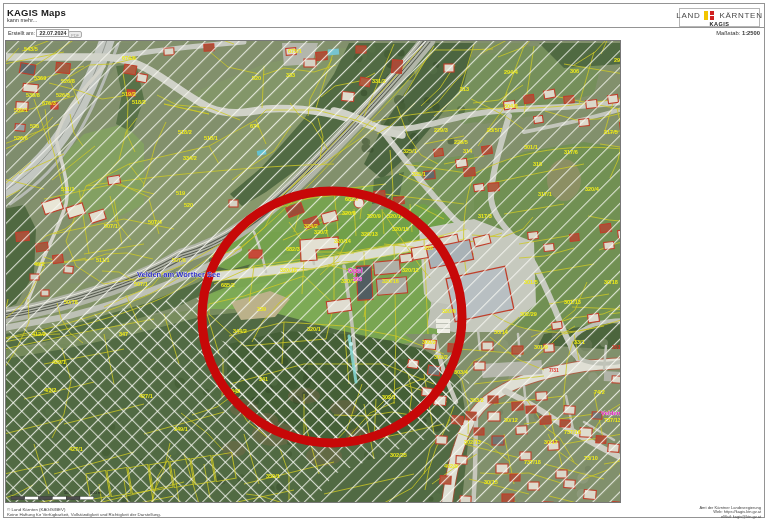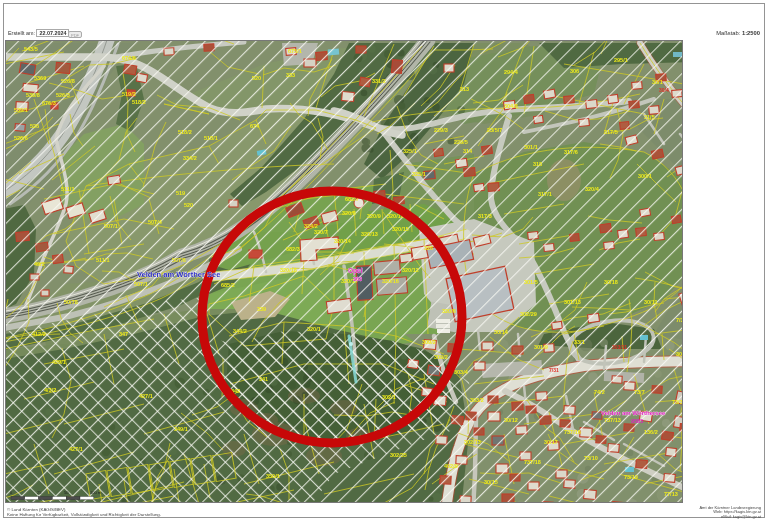--- a/index.html
+++ b/index.html
@@ -13,29 +13,47 @@
 #glyph{display:inline-block;margin:0 3.5px;position:relative;width:12px;height:10px;flex:0 0 12px;}
 #glyph .yb{position:absolute;left:0;top:0.5px;width:4px;height:9px;background:#f2c500;}
 #glyph .r1{position:absolute;left:6px;top:0.5px;width:4px;height:4px;background:#d02020;}
 #glyph .r2{position:absolute;left:6px;top:5.5px;width:4px;height:4px;background:#d02020;}
 #kagis{font-size:5.5px;font-weight:bold;color:#222;letter-spacing:0.5px;}
 #bar2{position:absolute;left:0;top:25px;width:100%;height:11px;}
 #erst{position:absolute;left:4px;top:1px;font-size:5.4px;color:#333;white-space:nowrap;}
 #erst b{border:1px solid #aaa;padding:0 2px;background:#fff;}
 #btn{position:absolute;left:64px;top:1.5px;width:14px;height:7px;border:1px solid #aaa;border-radius:2px;background:#ececec;font-size:4px;color:#999;text-align:center;line-height:7px;}
 #scale{position:absolute;right:4px;top:1px;font-size:5.8px;color:#333;white-space:nowrap;}
-#mapbox{position:absolute;left:1px;top:36px;width:678px;height:463px;border:1px solid #777;overflow:hidden;}
+#mapbox{position:absolute;left:1px;top:36px;width:616px;height:463px;border:1px solid #777;overflow:hidden;}
 #ftr{position:absolute;left:0;top:501px;width:100%;height:15px;font-size:4.4px;color:#444;}
 #ftl{position:absolute;left:3px;top:2px;line-height:5.2px;}
 #ftrr{position:absolute;right:3px;top:1px;text-align:right;line-height:4.4px;font-size:4px;}
 </style></head>
 <body>
 
 <div id="page">
 
+<div id="hdr">
+
+<div id="title">KAGIS Maps</div>
+<div id="sub">kann mehr...</div>
+
+<div id="logo">
+        <div id="logorow">
+          <span>LAND</span>
+          <span id="glyph">
+            <span class="yb"></span>
+            <span class="r1"></span>
+            <span class="r2"></span>
+          </span>
+          <span>KÄRNTEN</span>
+        </div>
+        <div id="kagis">KAGIS</div>
+      </div>
+</div>
 
 <div id="bar2">
 
 <div id="erst">Erstellt am: <b>22.07.2024</b></div>
 
 <div id="btn">PDF</div>
 
 <div id="scale">Maßstab: <b>1:2500</b></div>
 </div>
 

